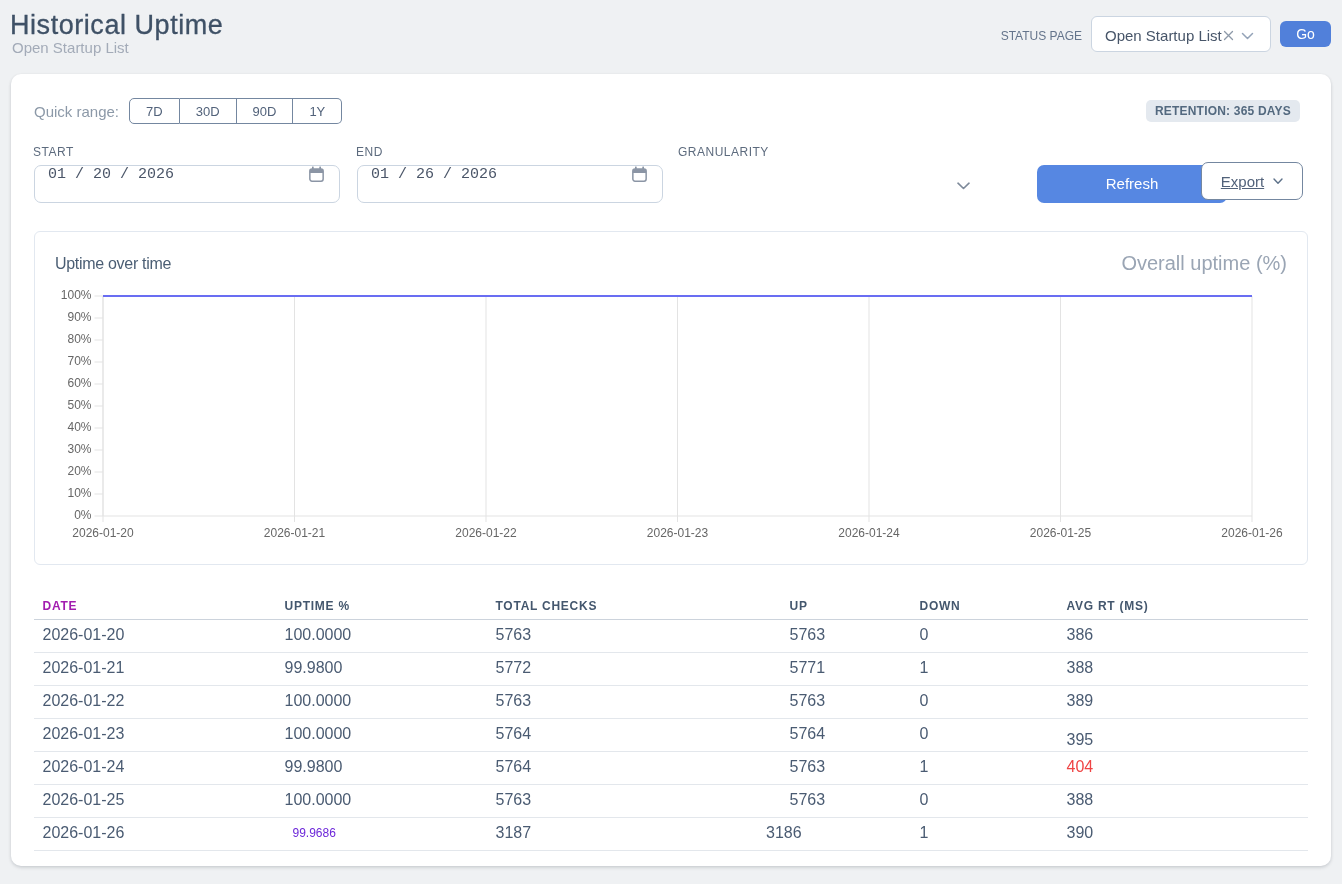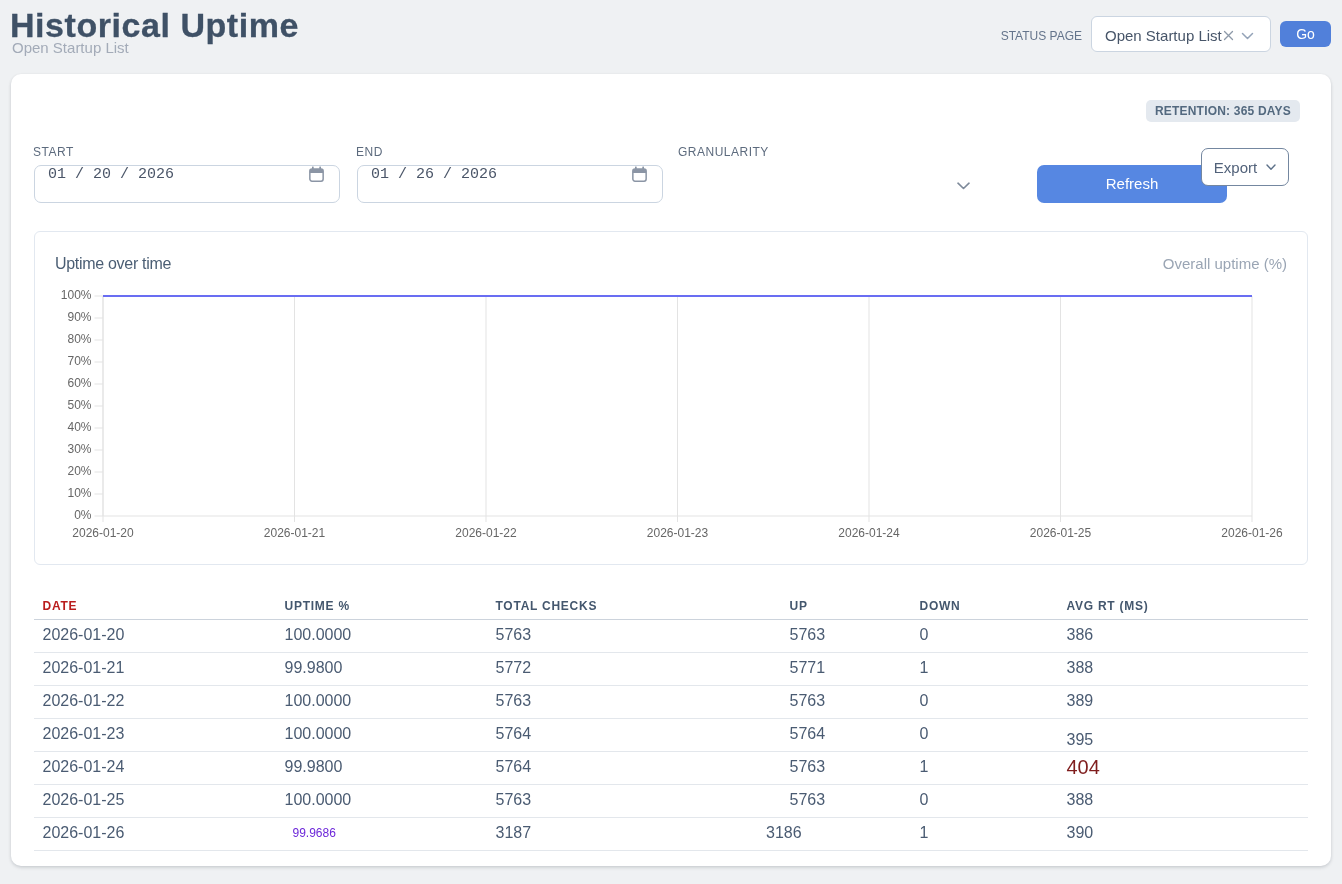--- a/index.html
+++ b/index.html
@@ -3,21 +3,21 @@
 <meta charset="utf-8">
 <title>Historical Uptime</title>
 <style>
 * { margin:0; padding:0; box-sizing:border-box; }
 html,body { width:1342px; height:884px; overflow:hidden; }
 body {
   background:#eff1f3;
   font-family:"Liberation Sans", sans-serif;
   position:relative;
 }
-.hdr h1 { position:absolute; left:10px; top:12px; font-size:34px; font-weight:700; line-height:27px; color:#3f5166; letter-spacing:0.55px; -webkit-text-stroke:0.3px #3f5166; }
+.hdr h1 { position:absolute; left:10px; top:12px; font-size:27px; font-weight:400; line-height:27px; color:#3f5166; letter-spacing:0.55px; -webkit-text-stroke:0.3px #3f5166; }
 .hdr .sub { position:absolute; left:12px; top:40px; font-size:15px; line-height:15px; color:#a3abb8; }
 
 .hdr-right { position:absolute; top:15px; right:11px; height:37px; display:flex; align-items:center; }
 .sp-label { font-size:12px; color:#64748b; letter-spacing:0px; margin-right:9px; position:relative; top:2px; }
 .sp-select { width:180px; height:36px; background:#fff; border:1px solid #cbd5e1; border-radius:6px; display:flex; align-items:center; padding:4px 10px 0 13px; }
 .sp-select .txt { font-size:15px; color:#475569; }
 .sp-select .chev { margin-left:7px; }
 .go-btn { width:51px; height:26px; background:#5180da; color:#fff; border:none; border-radius:6px; font-size:14px; font-family:inherit; margin-left:9px; }
 
 .card { position:absolute; left:11px; top:74px; width:1320px; height:792px; background:#fff; border-radius:10px; box-shadow:0 1px 3px rgba(16,24,40,0.12), 0 2px 4px rgba(16,24,40,0.07); }
@@ -33,21 +33,21 @@
 .ctrl-label { position:absolute; font-size:12px; color:#5d6b7e; letter-spacing:0.5px; }
 .ctrl { position:absolute; height:38px; background:#fff; border:1px solid #cbd5e1; border-radius:7px; font-family:inherit; font-size:15px; color:#4a5568; }
 .datebox { display:flex; align-items:flex-start; padding:0 15px 0 13px;font-family:Liberation Mono, monospace; }
 .datebox .dtxt { flex:1; }
 select.ctrl { appearance:none; -webkit-appearance:none; padding:0 12px; }
 .refresh-btn { position:absolute; background:#5687e2; color:#fff; border:none; border-radius:7px; font-family:inherit; font-size:15px; }
 .export-btn { position:absolute; background:#fff; color:#52627a; border:1px solid #7487a0; border-radius:7px; font-family:inherit; font-size:15px; display:flex; align-items:center; justify-content:center; gap:9px; }
 
 .chart-card { position:absolute; left:23px; top:157px; width:1274px; height:334px; border:1px solid #e2e8f0; border-radius:6px; }
 .chart-title { position:absolute; left:20px; top:24px; font-size:16px; font-weight:400; line-height:16px; color:#4b5e74; letter-spacing:-0.3px; }
-.chart-sub { position:absolute; right:20px; top:24px; font-size:15px; line-height:15px; color:#9aa5b4; }
+.chart-sub { position:absolute; right:20px; top:24px; font-size:20px; line-height:15px; color:#9aa5b4; }
 </style>
 </head>
 <body>
 <div class="hdr">
   <h1>Historical Uptime</h1>
   <div class="sub">Open Startup List</div>
 </div>
 <div class="hdr-right">
   <span class="sp-label">STATUS PAGE</span>
   <div class="sp-select">
@@ -56,20 +56,29 @@
         <path d="M1.5 1.5l8 8M9.5 1.5l-8 8" stroke="#8d99a8" stroke-width="1.3" stroke-linecap="round"></path>
       </svg>
     <svg class="chev" width="13" height="8" viewBox="0 0 13 8">
         <path d="M1.5 1.5l5 5 5-5" fill="none" stroke="#94a3b8" stroke-width="1.5" stroke-linecap="round" stroke-linejoin="round"></path>
       </svg>
   </div>
   <button class="go-btn">Go</button>
 </div>
 
 <div class="card">
+  <div class="qr-row">
+    <span class="qr-label">Quick range:</span>
+    <div class="qr-group">
+      <button>7D</button>
+        <button>30D</button>
+        <button>90D</button>
+        <button>1Y</button>
+    </div>
+  </div>
   <div class="badge">RETENTION: 365 DAYS</div>
 
   <div class="ctrl-label" style="left:22px; top:70.5px;">START</div>
   <div class="ctrl datebox" style="left:23px; top:90.5px; width:306px;">
     <span class="dtxt">01 / 20 / 2026</span>
     <svg width="15" height="16" viewBox="0 0 15 16">
       <rect x="3.0" y="0.5" width="1.7" height="3.2" rx="0.5" fill="#8b95a5"></rect>
       <rect x="10.3" y="0.5" width="1.7" height="3.2" rx="0.5" fill="#8b95a5"></rect>
       <rect x="0.85" y="3.1" width="13.3" height="12.1" rx="2.1" fill="none" stroke="#8b95a5" stroke-width="1.5"></rect>
       <path d="M0.85 7.1 v-2 a2 2 0 0 1 2-2 h9.3 a2 2 0 0 1 2 2 v2 z" fill="#8b95a5"></path>
@@ -83,21 +92,21 @@
       <rect x="10.3" y="0.5" width="1.7" height="3.2" rx="0.5" fill="#8b95a5"></rect>
       <rect x="0.85" y="3.1" width="13.3" height="12.1" rx="2.1" fill="none" stroke="#8b95a5" stroke-width="1.5"></rect>
       <path d="M0.85 7.1 v-2 a2 2 0 0 1 2-2 h9.3 a2 2 0 0 1 2 2 v2 z" fill="#8b95a5"></path>
     </svg>
   </div>
   <div class="ctrl-label" style="left:667px; top:70.5px;text-align:right;">GRANULARITY</div>
   <svg style="position:absolute; left:945.5px; top:108px; pointer-events:none;" width="13" height="8" viewBox="0 0 13 8">
       <path d="M1 1.2l5.5 5.3 5.5-5.3" fill="none" stroke="#7e8a9a" stroke-width="1.6" stroke-linecap="round" stroke-linejoin="round"></path>
     </svg>
   <button class="refresh-btn" style="left:1026px; top:90.5px; width:190px; height:38px;">Refresh</button>
-  <button class="export-btn" style="left:1190px; top:74px; width:88px; height:38px;">Export
+  <button class="export-btn" style="left:1190px; top:88px; width:102px; height:38px;text-decoration:underline;">Export
     <svg width="10" height="7" viewBox="0 0 10 7">
         <path d="M1 1l4 4.3 4-4.3" fill="none" stroke="#5d7189" stroke-width="1.4" stroke-linecap="round" stroke-linejoin="round"></path>
       </svg>
   </button>
 
   <div class="chart-card">
     <div class="chart-title">Uptime over time</div>
     <div class="chart-sub">Overall uptime (%)</div>
     <svg id="chart" width="1272" height="332" viewBox="0 0 1272 332" style="position:absolute; left:0; top:0;">
         <line x1="68" y1="64" x2="68" y2="290" stroke="#e3e3e3" stroke-width="1"></line>
@@ -136,21 +145,21 @@
         <text x="56.5" y="111" text-anchor="end" font-size="12" fill="#666">80%</text>
         <line x1="59.5" y1="86" x2="68" y2="86" stroke="#e3e3e3" stroke-width="1"></line>
         <text x="56.5" y="89" text-anchor="end" font-size="12" fill="#666">90%</text>
         <line x1="59.5" y1="64" x2="68" y2="64" stroke="#e3e3e3" stroke-width="1"></line>
         <text x="56.5" y="67" text-anchor="end" font-size="12" fill="#666">100%</text>
         <line x1="68" y1="64" x2="1217" y2="64" stroke="#696df2" stroke-width="2"></line>
       </svg>
   </div>
 
   <div id="tablewrap">
-      <div style="position:absolute; left:31.5px; top:526px; font-size:12px; font-weight:700; line-height:12px; letter-spacing:0.75px; color:#b91c1c;">DATE</div>
+      <div style="position:absolute; left:31.5px; top:526px; font-size:12px; font-weight:700; line-height:12px; letter-spacing:0.75px; color:#a21caf;">DATE</div>
       <div style="position:absolute; left:273.5px; top:526px; font-size:12px; font-weight:700; line-height:12px; letter-spacing:0.75px; color:#44576e;">UPTIME %</div>
       <div style="position:absolute; left:484.5px; top:526px; font-size:12px; font-weight:700; line-height:12px; letter-spacing:0.75px; color:#44576e;">TOTAL CHECKS</div>
       <div style="position:absolute; left:778.5px; top:526px; font-size:12px; font-weight:700; line-height:12px; letter-spacing:0.75px; color:#44576e;text-align:center;">UP</div>
       <div style="position:absolute; left:908.5px; top:526px; font-size:12px; font-weight:700; line-height:12px; letter-spacing:0.75px; color:#44576e;">DOWN</div>
       <div style="position:absolute; left:1055.5px; top:526px; font-size:12px; font-weight:700; line-height:12px; letter-spacing:0.75px; color:#44576e;">AVG RT (MS)</div>
       <div style="position:absolute; left:23px; top:545px; width:1274px; border-top:1px solid #ccd3dc;"></div>
       <div style="position:absolute; left:31.5px; top:552.5px; font-size:16px; line-height:16px; color:#4a5b72;">2026-01-20</div>
       <div style="position:absolute; left:273.5px; top:552.5px; font-size:16px; line-height:16px; color:#4a5b72;">100.0000</div>
       <div style="position:absolute; left:484.5px; top:552.5px; font-size:16px; line-height:16px; color:#4a5b72;">5763</div>
       <div style="position:absolute; left:778.5px; top:552.5px; font-size:16px; line-height:16px; color:#4a5b72;">5763</div>
@@ -176,21 +185,21 @@
       <div style="position:absolute; left:484.5px; top:651.5px; font-size:16px; line-height:16px; color:#4a5b72;">5764</div>
       <div style="position:absolute; left:778.5px; top:651.5px; font-size:16px; line-height:16px; color:#4a5b72;">5764</div>
       <div style="position:absolute; left:908.5px; top:651.5px; font-size:16px; line-height:16px; color:#4a5b72;">0</div>
       <div style="position:absolute; left:1055.5px; top:651.5px; font-size:16px; line-height:16px; color:#4a5b72;margin-top:6px;">395</div>
       <div style="position:absolute; left:23px; top:677.4px; width:1274px; border-top:1px solid #e3e7ec;"></div>
       <div style="position:absolute; left:31.5px; top:684.5px; font-size:16px; line-height:16px; color:#4a5b72;">2026-01-24</div>
       <div style="position:absolute; left:273.5px; top:684.5px; font-size:16px; line-height:16px; color:#4a5b72;">99.9800</div>
       <div style="position:absolute; left:484.5px; top:684.5px; font-size:16px; line-height:16px; color:#4a5b72;">5764</div>
       <div style="position:absolute; left:778.5px; top:684.5px; font-size:16px; line-height:16px; color:#4a5b72;">5763</div>
       <div style="position:absolute; left:908.5px; top:684.5px; font-size:16px; line-height:16px; color:#4a5b72;">1</div>
-      <div style="position:absolute; left:1055.5px; top:684.5px; font-size:20px; line-height:16px; color:#7f1d1d;">404</div>
+      <div style="position:absolute; left:1055.5px; top:684.5px; font-size:16px; line-height:16px; color:#ef4444;">404</div>
       <div style="position:absolute; left:23px; top:710.4px; width:1274px; border-top:1px solid #e3e7ec;"></div>
       <div style="position:absolute; left:31.5px; top:717.5px; font-size:16px; line-height:16px; color:#4a5b72;">2026-01-25</div>
       <div style="position:absolute; left:273.5px; top:717.5px; font-size:16px; line-height:16px; color:#4a5b72;">100.0000</div>
       <div style="position:absolute; left:484.5px; top:717.5px; font-size:16px; line-height:16px; color:#4a5b72;">5763</div>
       <div style="position:absolute; left:778.5px; top:717.5px; font-size:16px; line-height:16px; color:#4a5b72;">5763</div>
       <div style="position:absolute; left:908.5px; top:717.5px; font-size:16px; line-height:16px; color:#4a5b72;">0</div>
       <div style="position:absolute; left:1055.5px; top:717.5px; font-size:16px; line-height:16px; color:#4a5b72;">388</div>
       <div style="position:absolute; left:23px; top:743.4px; width:1274px; border-top:1px solid #e3e7ec;"></div>
       <div style="position:absolute; left:31.5px; top:750.5px; font-size:16px; line-height:16px; color:#4a5b72;">2026-01-26</div>
       <div style="position:absolute; left:273.5px; top:750.5px; font-size:12px; line-height:16px; color:#6d28d9;margin-left:8px;">99.9686</div>

